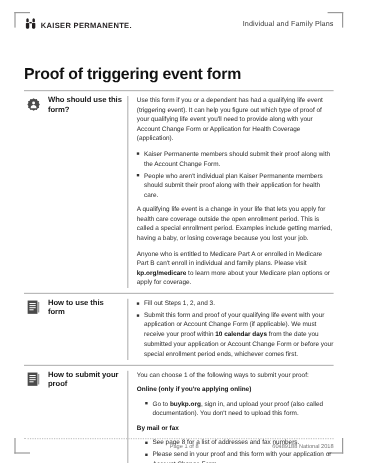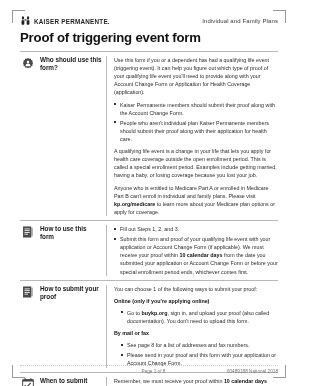--- a/index.html
+++ b/index.html
@@ -61,21 +61,21 @@
     font-size: 6px;
     color: #3a3a3a;
     white-space: nowrap;
     letter-spacing: 0.1px;
   }
 
   .doc-title {
     font-size: 13.2px;
     font-weight: bold;
     letter-spacing: -0.2px;
-    margin: 0 0 6px 0;
+    margin: 24px 0 6px 0;
     color: #111;
   }
 
   
   .sections {
     border-top: 0.7px solid #b9b9b9;
   }
   .section {
     display: flex;
     border-bottom: 0.7px solid #b9b9b9;

